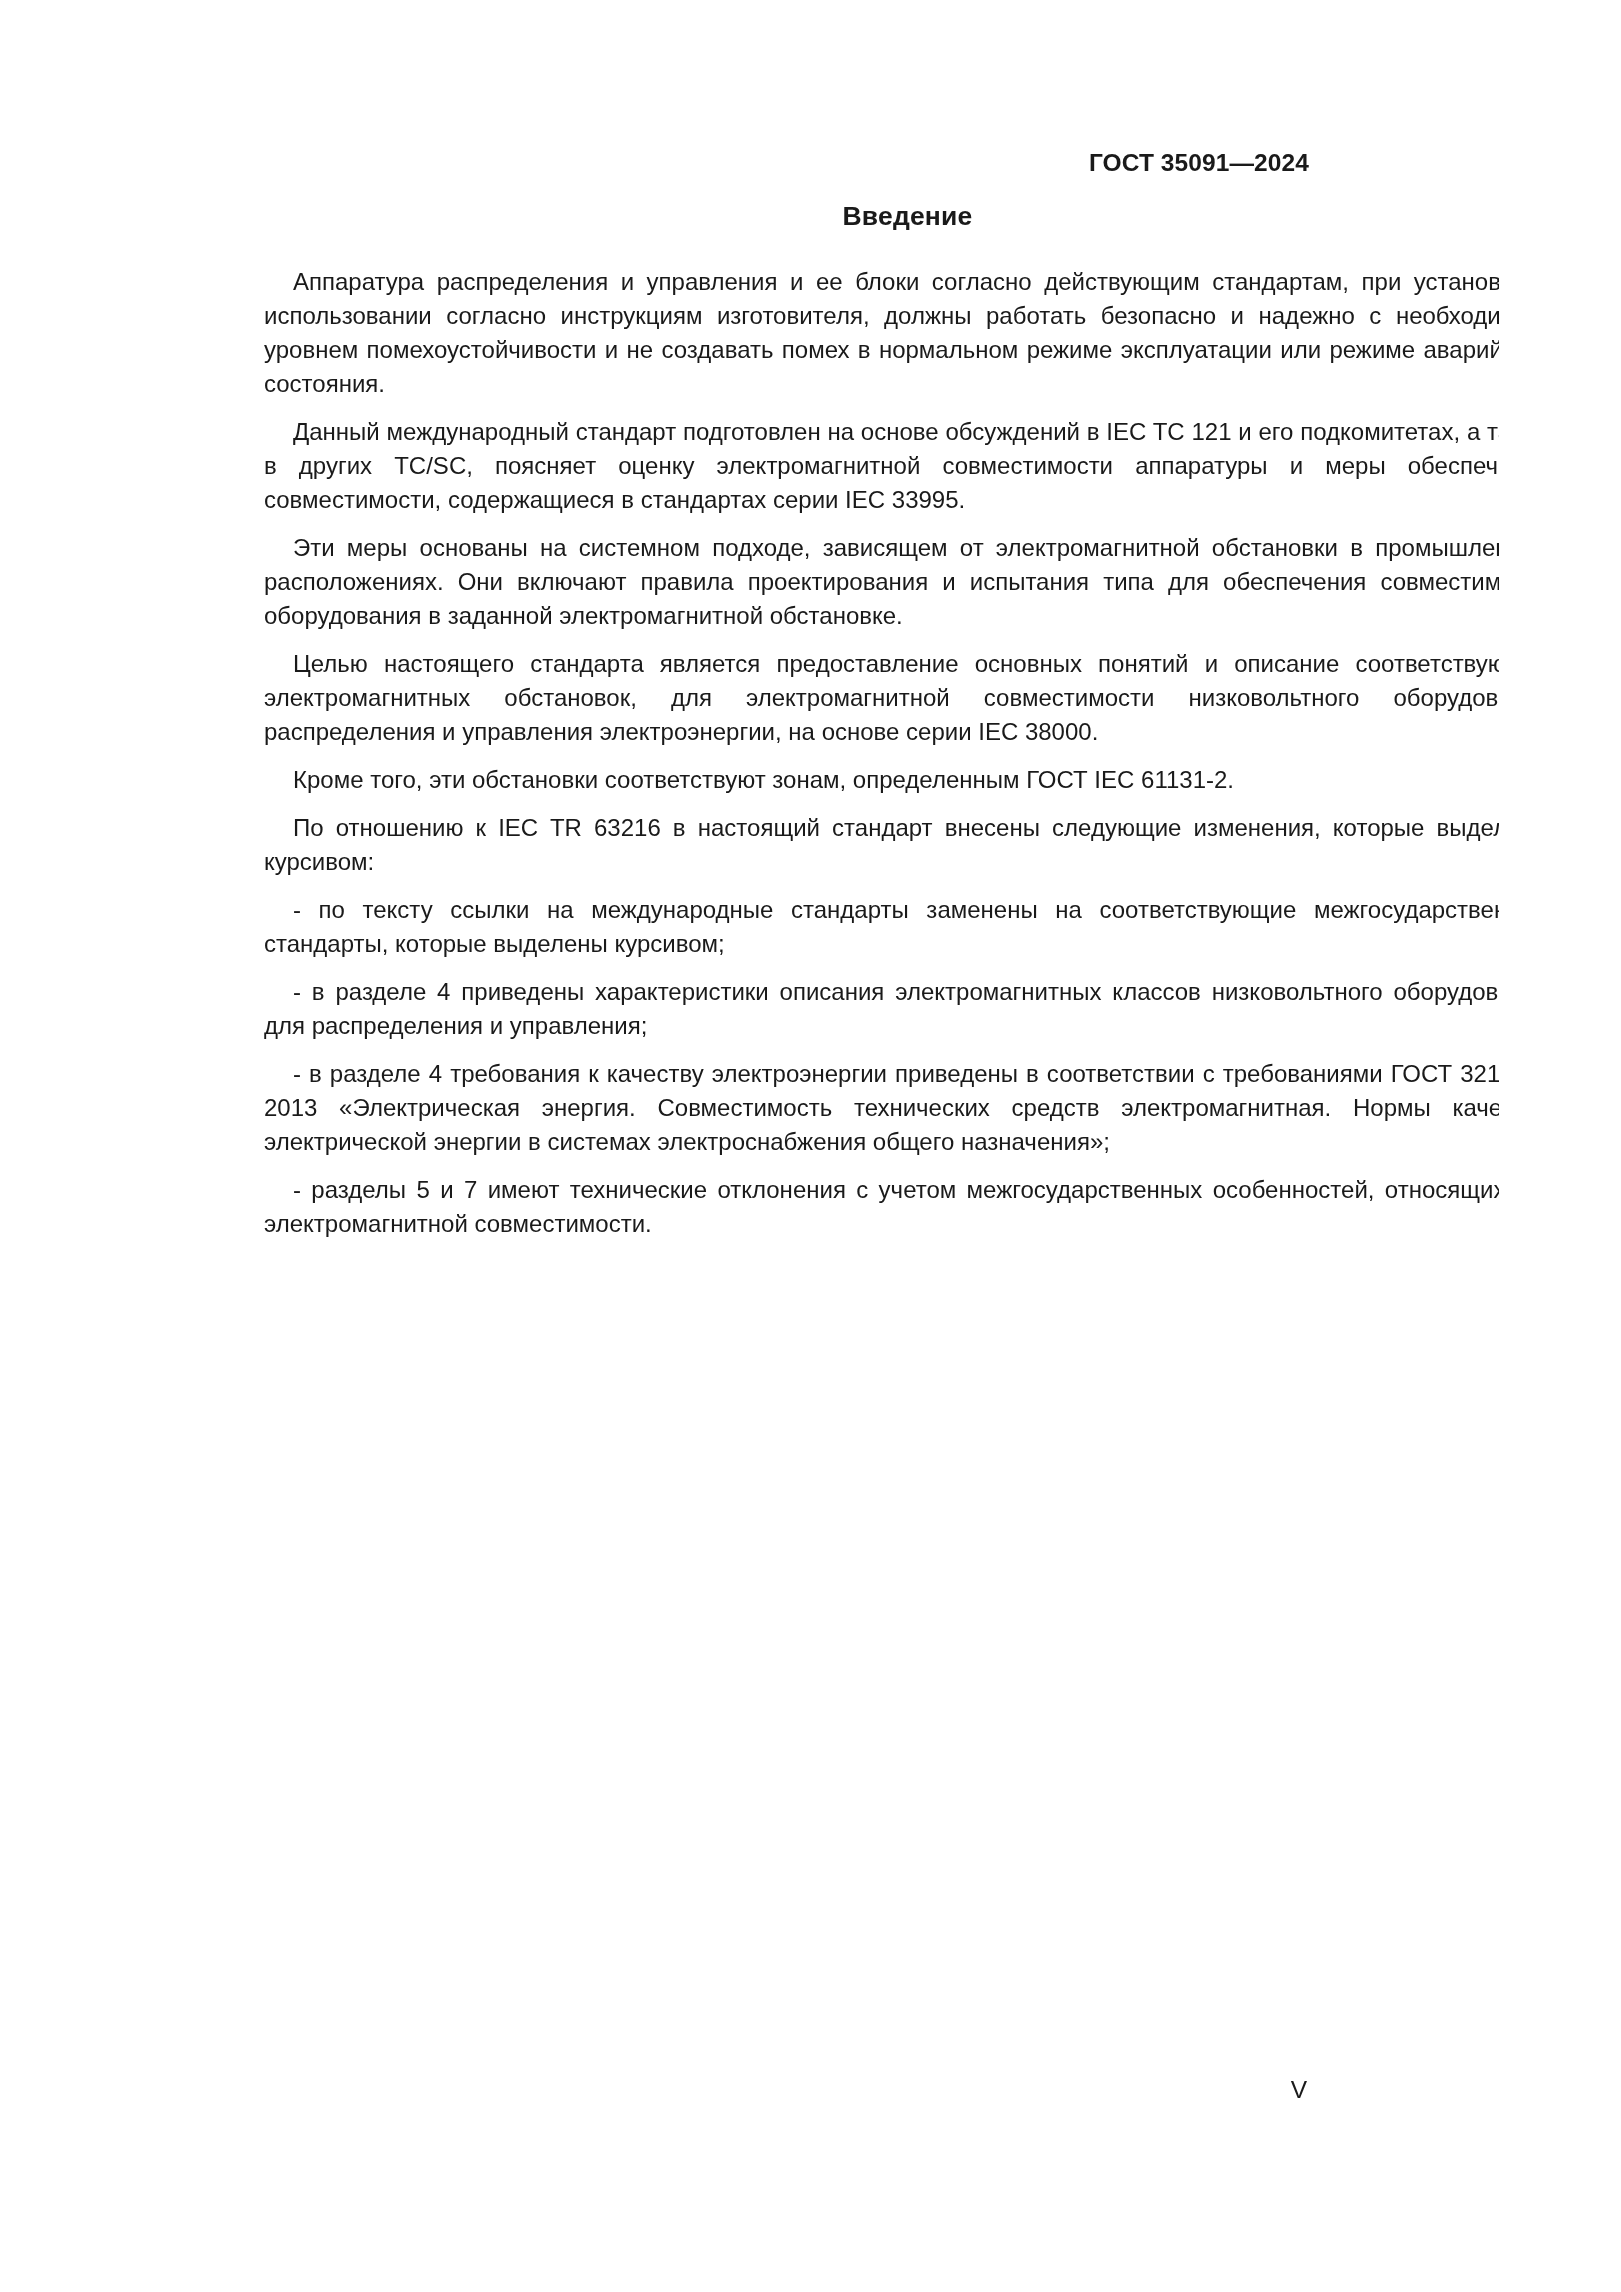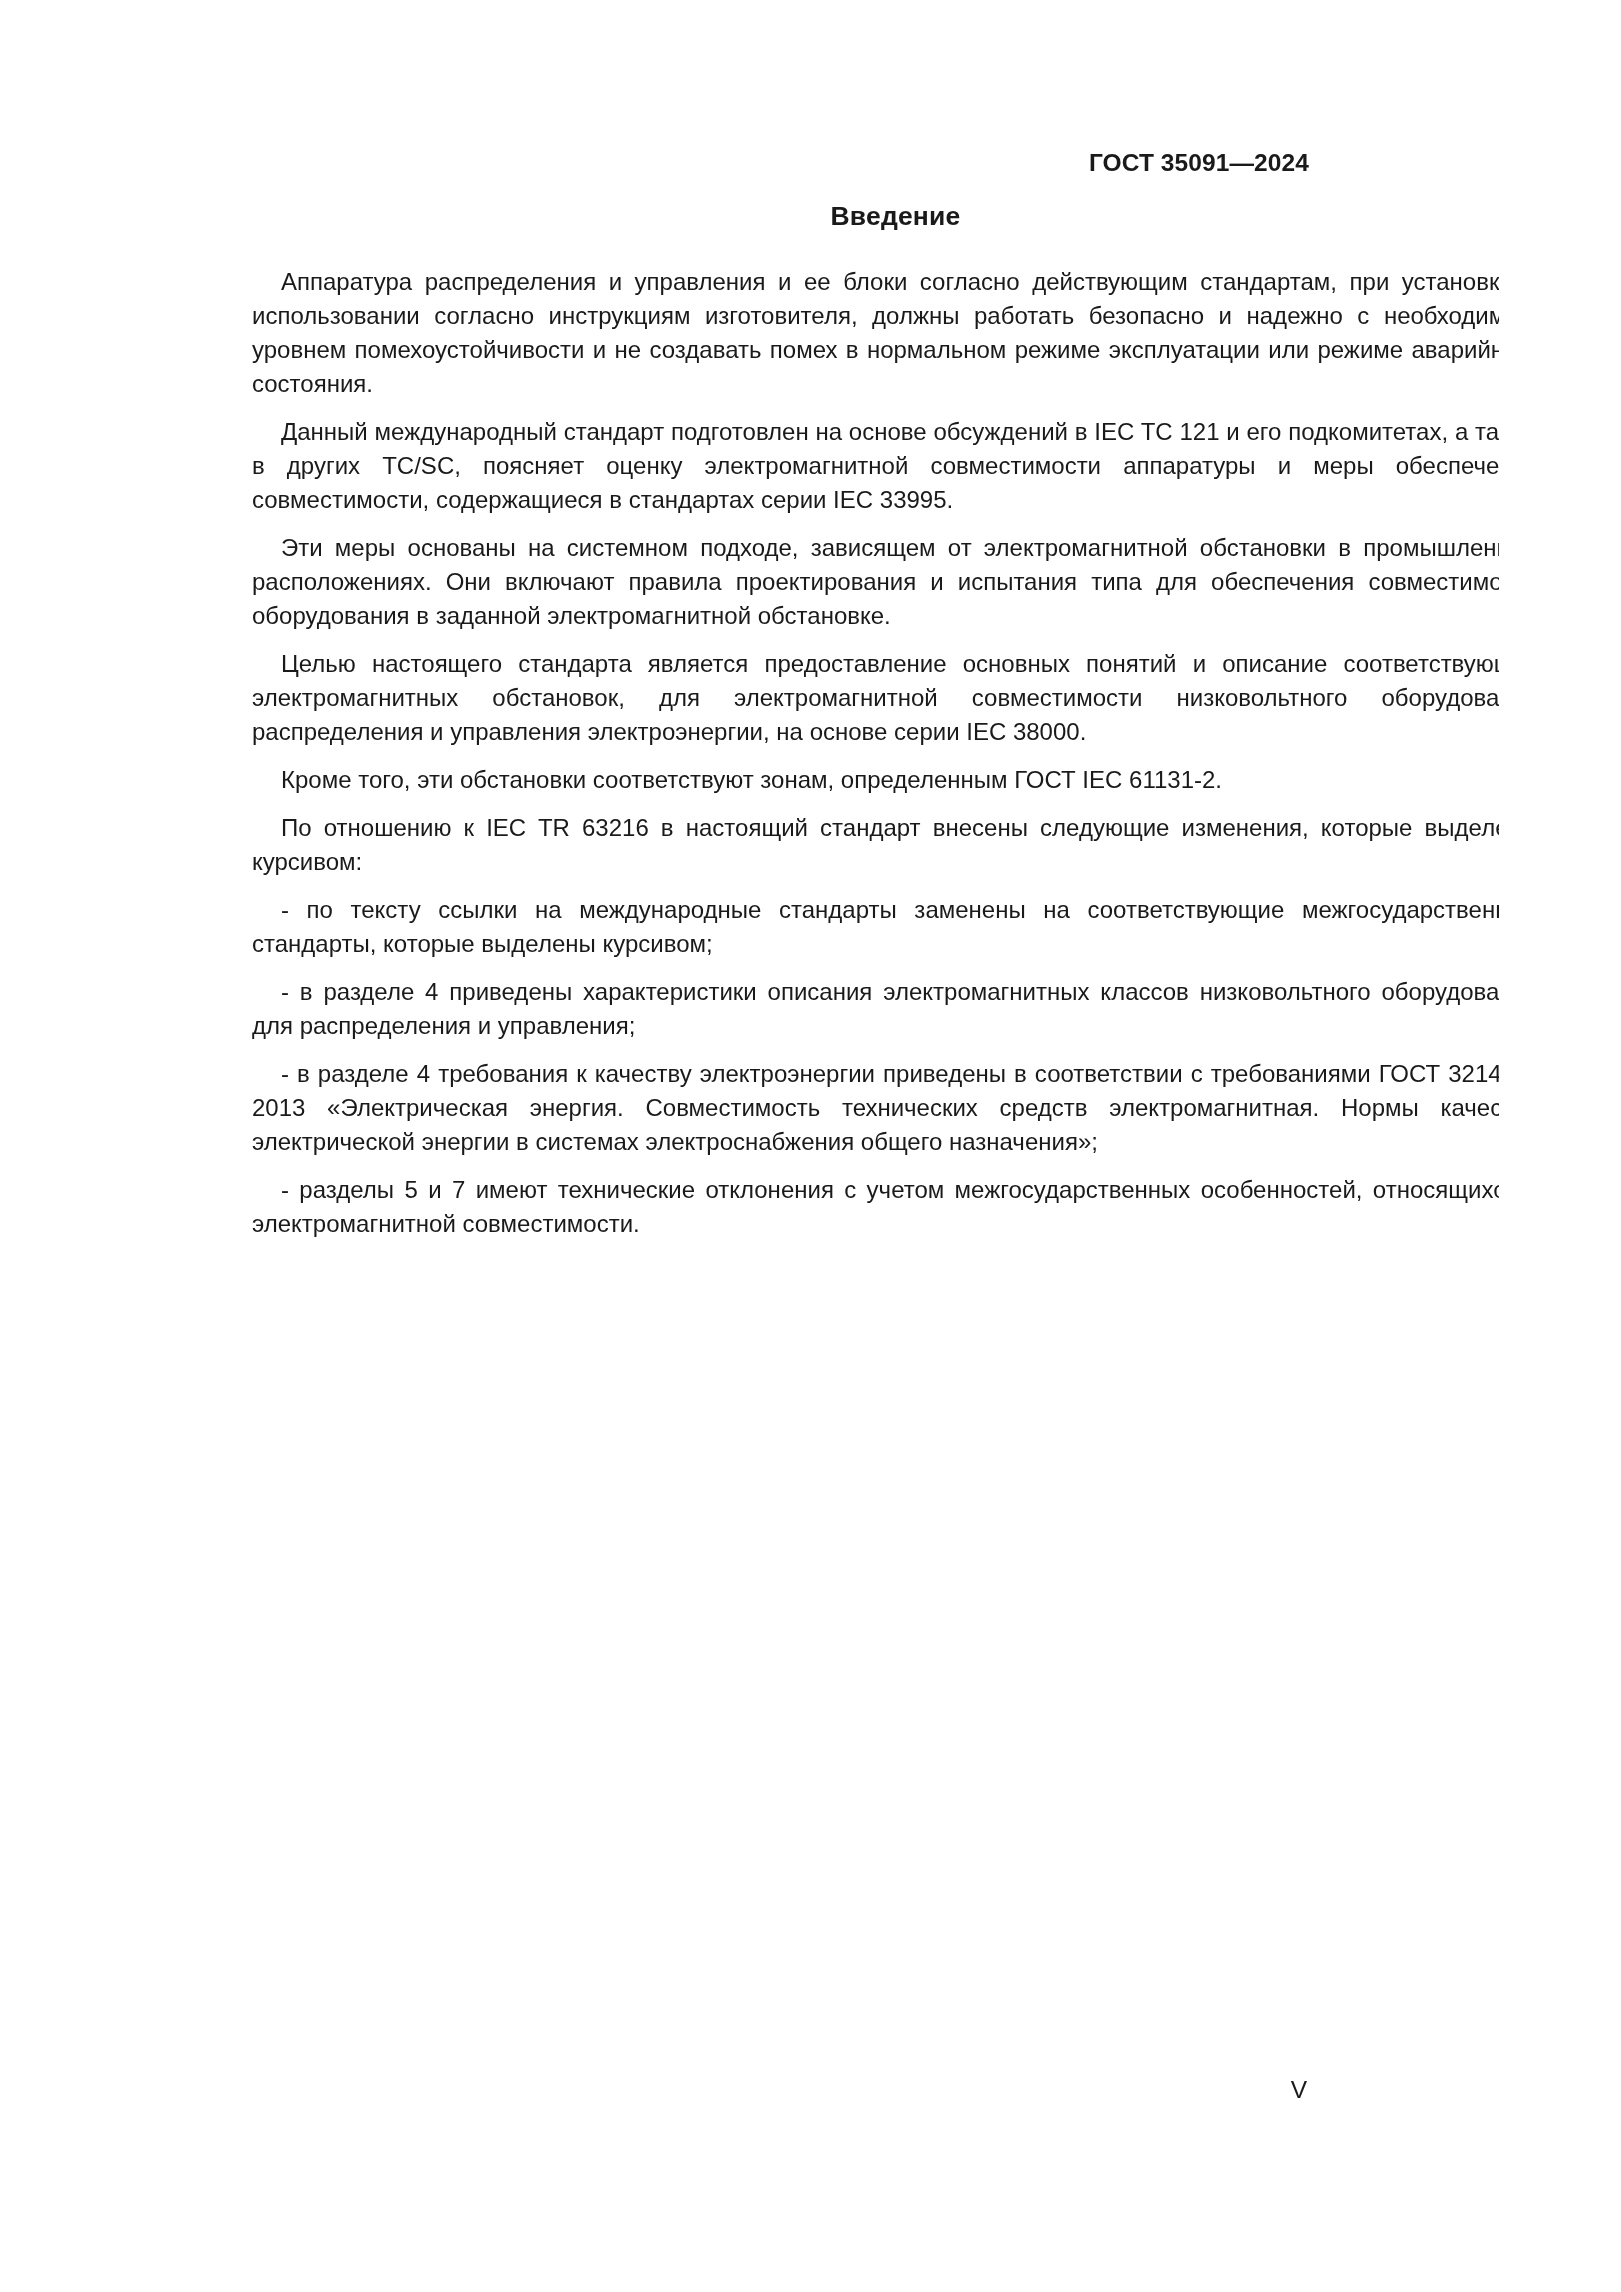--- a/index.html
+++ b/index.html
@@ -22,21 +22,21 @@
     top: 149px;
     right: 190px;
     font-size: 24.5px;
     font-weight: bold;
     letter-spacing: 0.1px;
     color: #1a1a1a;
     white-space: nowrap;
   }
   .content {
     position: absolute;
-    left: 116px;
+    left: 128px;
     top: 201px;
     width: 1315px;
   }
   .doc-title {
     font-size: 26.5px;
     font-weight: bold;
     text-align: center;
     margin: 0 0 33px 0;
     letter-spacing: 0.2px;
   }

